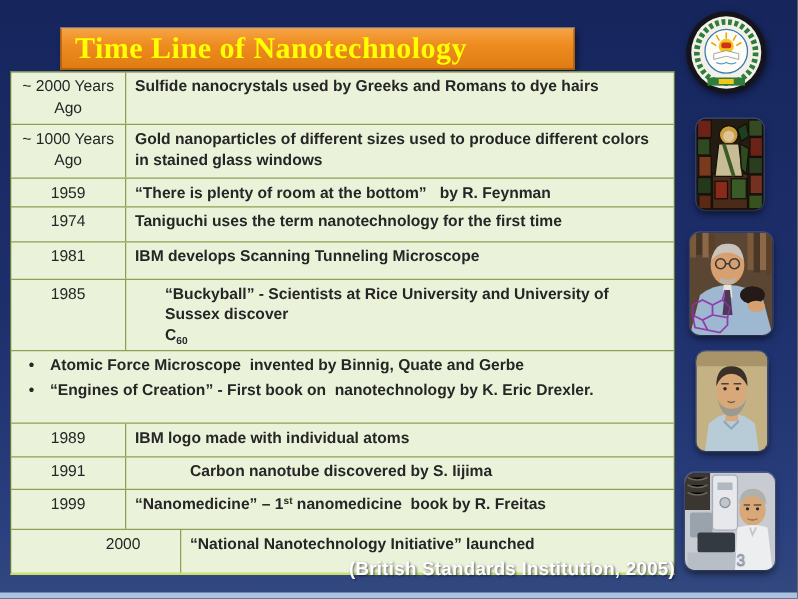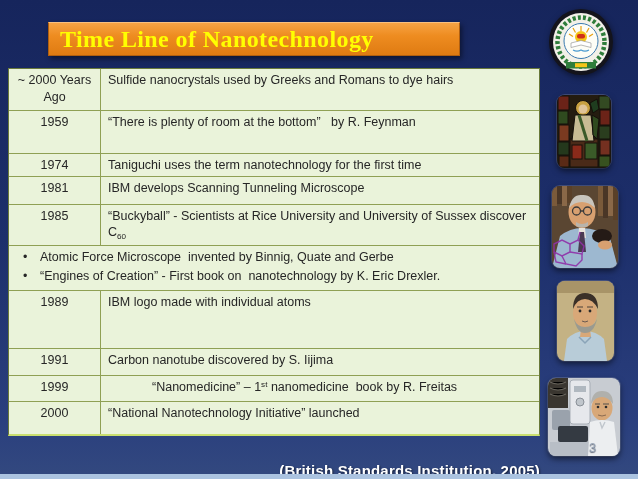--- a/index.html
+++ b/index.html
@@ -18,58 +18,58 @@
     box-shadow:2px 3px 5px rgba(0,0,0,0.45);
     display:flex; align-items:center; padding-left:11px; box-sizing:border-box;margin-left:28px;
   }
   .title-banner .title-text {
     font-family:"Liberation Serif", serif; font-weight:bold; font-size:24px;
     color:#ffff00; letter-spacing:0.4px; white-space:nowrap;
   }
 
   
   .timeline-table {
-    position:absolute; left:8px; top:68px; width:532px;
+    position:absolute; left:8px; top:57px; width:532px;
     background:#eaf3da; border:1px solid #69793a; border-bottom:2px solid #c9df6f;
     box-sizing:border-box;
   }
   .row { display:flex; border-bottom:1px solid #8fa054; box-sizing:border-box; }
   .row:last-child { border-bottom:none; }
   .cell { color:#262626; font-size:12.5px; line-height:1.32; box-sizing:border-box; }
   .cell.year {
     width:92px; flex:0 0 92px; border-right:1px solid #8fa054;
     text-align:center; padding:3px 3px 2px 3px;
   }
   .cell.event { flex:1; padding:3px 8px 2px 7px; white-space:pre-wrap; }
-  .cell.event .line { white-space:pre-wrap; }
+  .cell.event .line { white-space:pre-wrap;font-weight:bold; }
   .cell.event .line.bullet { position:relative; padding-left:24px; margin-bottom:3px; }
   .cell.event .line.bullet::before { content:"\2022"; position:absolute; left:7px; top:0; }
   sub { font-size:0.65em; vertical-align:-0.35em; }
   sup { font-size:0.65em; vertical-align:0.45em; }
   
   .row:nth-of-type(1){min-height:42px;} .row:nth-of-type(2){min-height:43px;}
   .row:nth-of-type(3){min-height:21px;} .row:nth-of-type(4){min-height:28px;}
-  .row:nth-of-type(5){min-height:30px;} .row:nth-of-type(6){min-height:42px;}
+  .row:nth-of-type(5){min-height:30px;} .row:nth-of-type(6){min-height:42px;gap:24px;}
   .row:nth-of-type(7){min-height:58px;} .row:nth-of-type(8){min-height:27px;}
   .row:nth-of-type(9){min-height:26px;gap:44px;} .row:nth-of-type(10){min-height:32px;}
   .row:nth-of-type(11){min-height:34px;margin-left:44px;}
 
   
   .photo { position:absolute; border-radius:8px; overflow:hidden;
            box-shadow:0 3px 6px rgba(0,0,0,0.55), 0 0 0 1px rgba(255,255,255,0.18); }
   .photo svg { display:block; }
   .logo-wrap { position:absolute; left:548px; top:8px; width:66px; height:68px;
                filter:drop-shadow(1px 2px 3px rgba(0,0,0,0.5)); }
   .photo-stained { left:557px; top:95px; width:54px; height:73px; }
   .photo-kroto   { left:552px; top:186px; width:66px; height:82px; }
   .photo-drexler { left:557px; top:281px; width:57px; height:80px; }
   .photo-iijima  { left:548px; top:378px; width:72px; height:78px; }
 
   .citation {
-    position:absolute; right:98px; top:462px;
+    position:absolute; right:98px; top:447px;
     font-size:15px; font-weight:bold; color:#ffffff;
     text-shadow:1px 1px 2px rgba(0,0,0,0.6); letter-spacing:0.2px;
   }
   .page-number {
     position:absolute; left:589px; top:440px; z-index:5;
     font-size:13px; color:#93a0b2; text-shadow:0 1px 1px rgba(40,50,70,0.8); opacity:0.9;
   }
 </style>
 </head>
 <body>
@@ -99,20 +99,24 @@
       <path d="M25 42 q4 2.2 8 0 q4 2.2 8 0" stroke="#4a9ad0" stroke-width="1.1" fill="none"></path>
       <rect x="18" y="54" width="30" height="6.5" fill="#2e7d3a"></rect>
       <rect x="27" y="55.2" width="12" height="4" fill="#f5c518"></rect>
     </svg>
   </div>
 
   <div class="timeline-table" id="timeline-table">
       <div class="row">
         <div class="cell year">~ 2000 Years Ago</div>
         <div class="cell event"><div class="line"><span>Sulfide nanocrystals used by Greeks and Romans to dye hairs</span></div></div>
+      </div>
+      <div class="row">
+        <div class="cell year">~ 1000 Years Ago</div>
+        <div class="cell event"><div class="line"><span>Gold nanoparticles of different sizes used to produce different colors in stained glass windows</span></div></div>
       </div>
       <div class="row">
         <div class="cell year">1959</div>
         <div class="cell event"><div class="line"><span>“There is plenty of room at the bottom”   by R. Feynman</span></div></div>
       </div>
       <div class="row">
         <div class="cell year">1974</div>
         <div class="cell event"><div class="line"><span>Taniguchi uses the term nanotechnology for the first time</span></div></div>
       </div>
       <div class="row">

